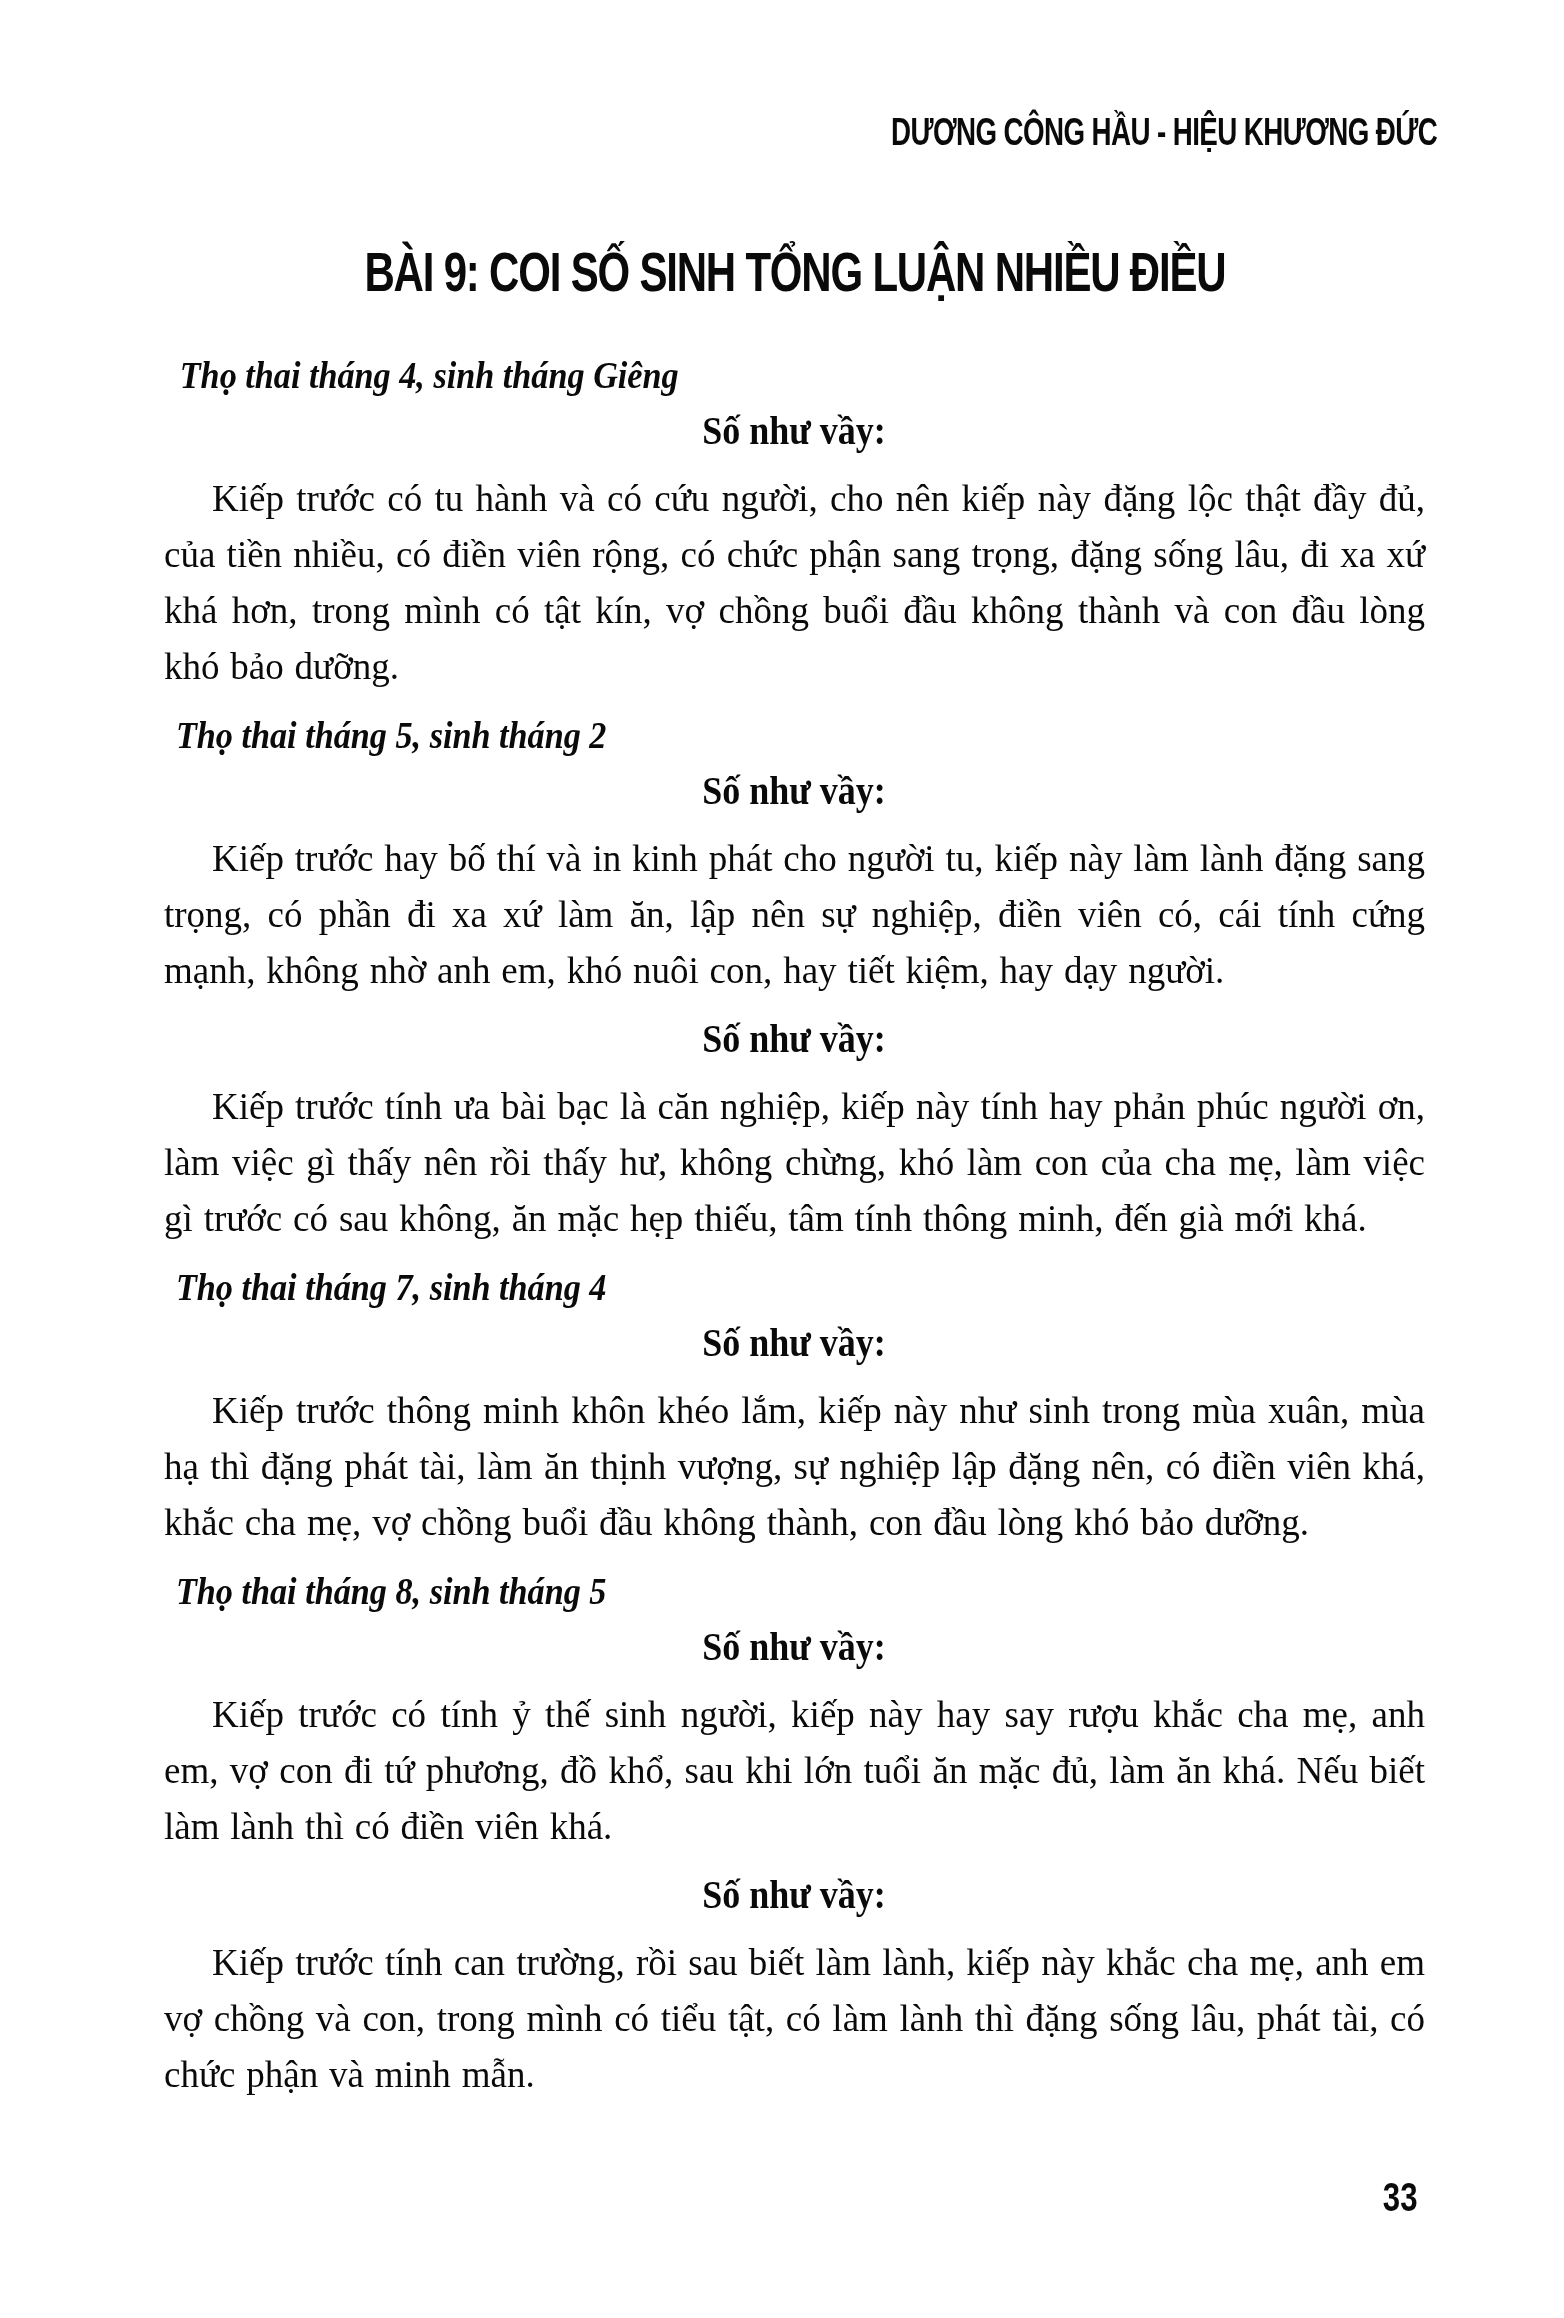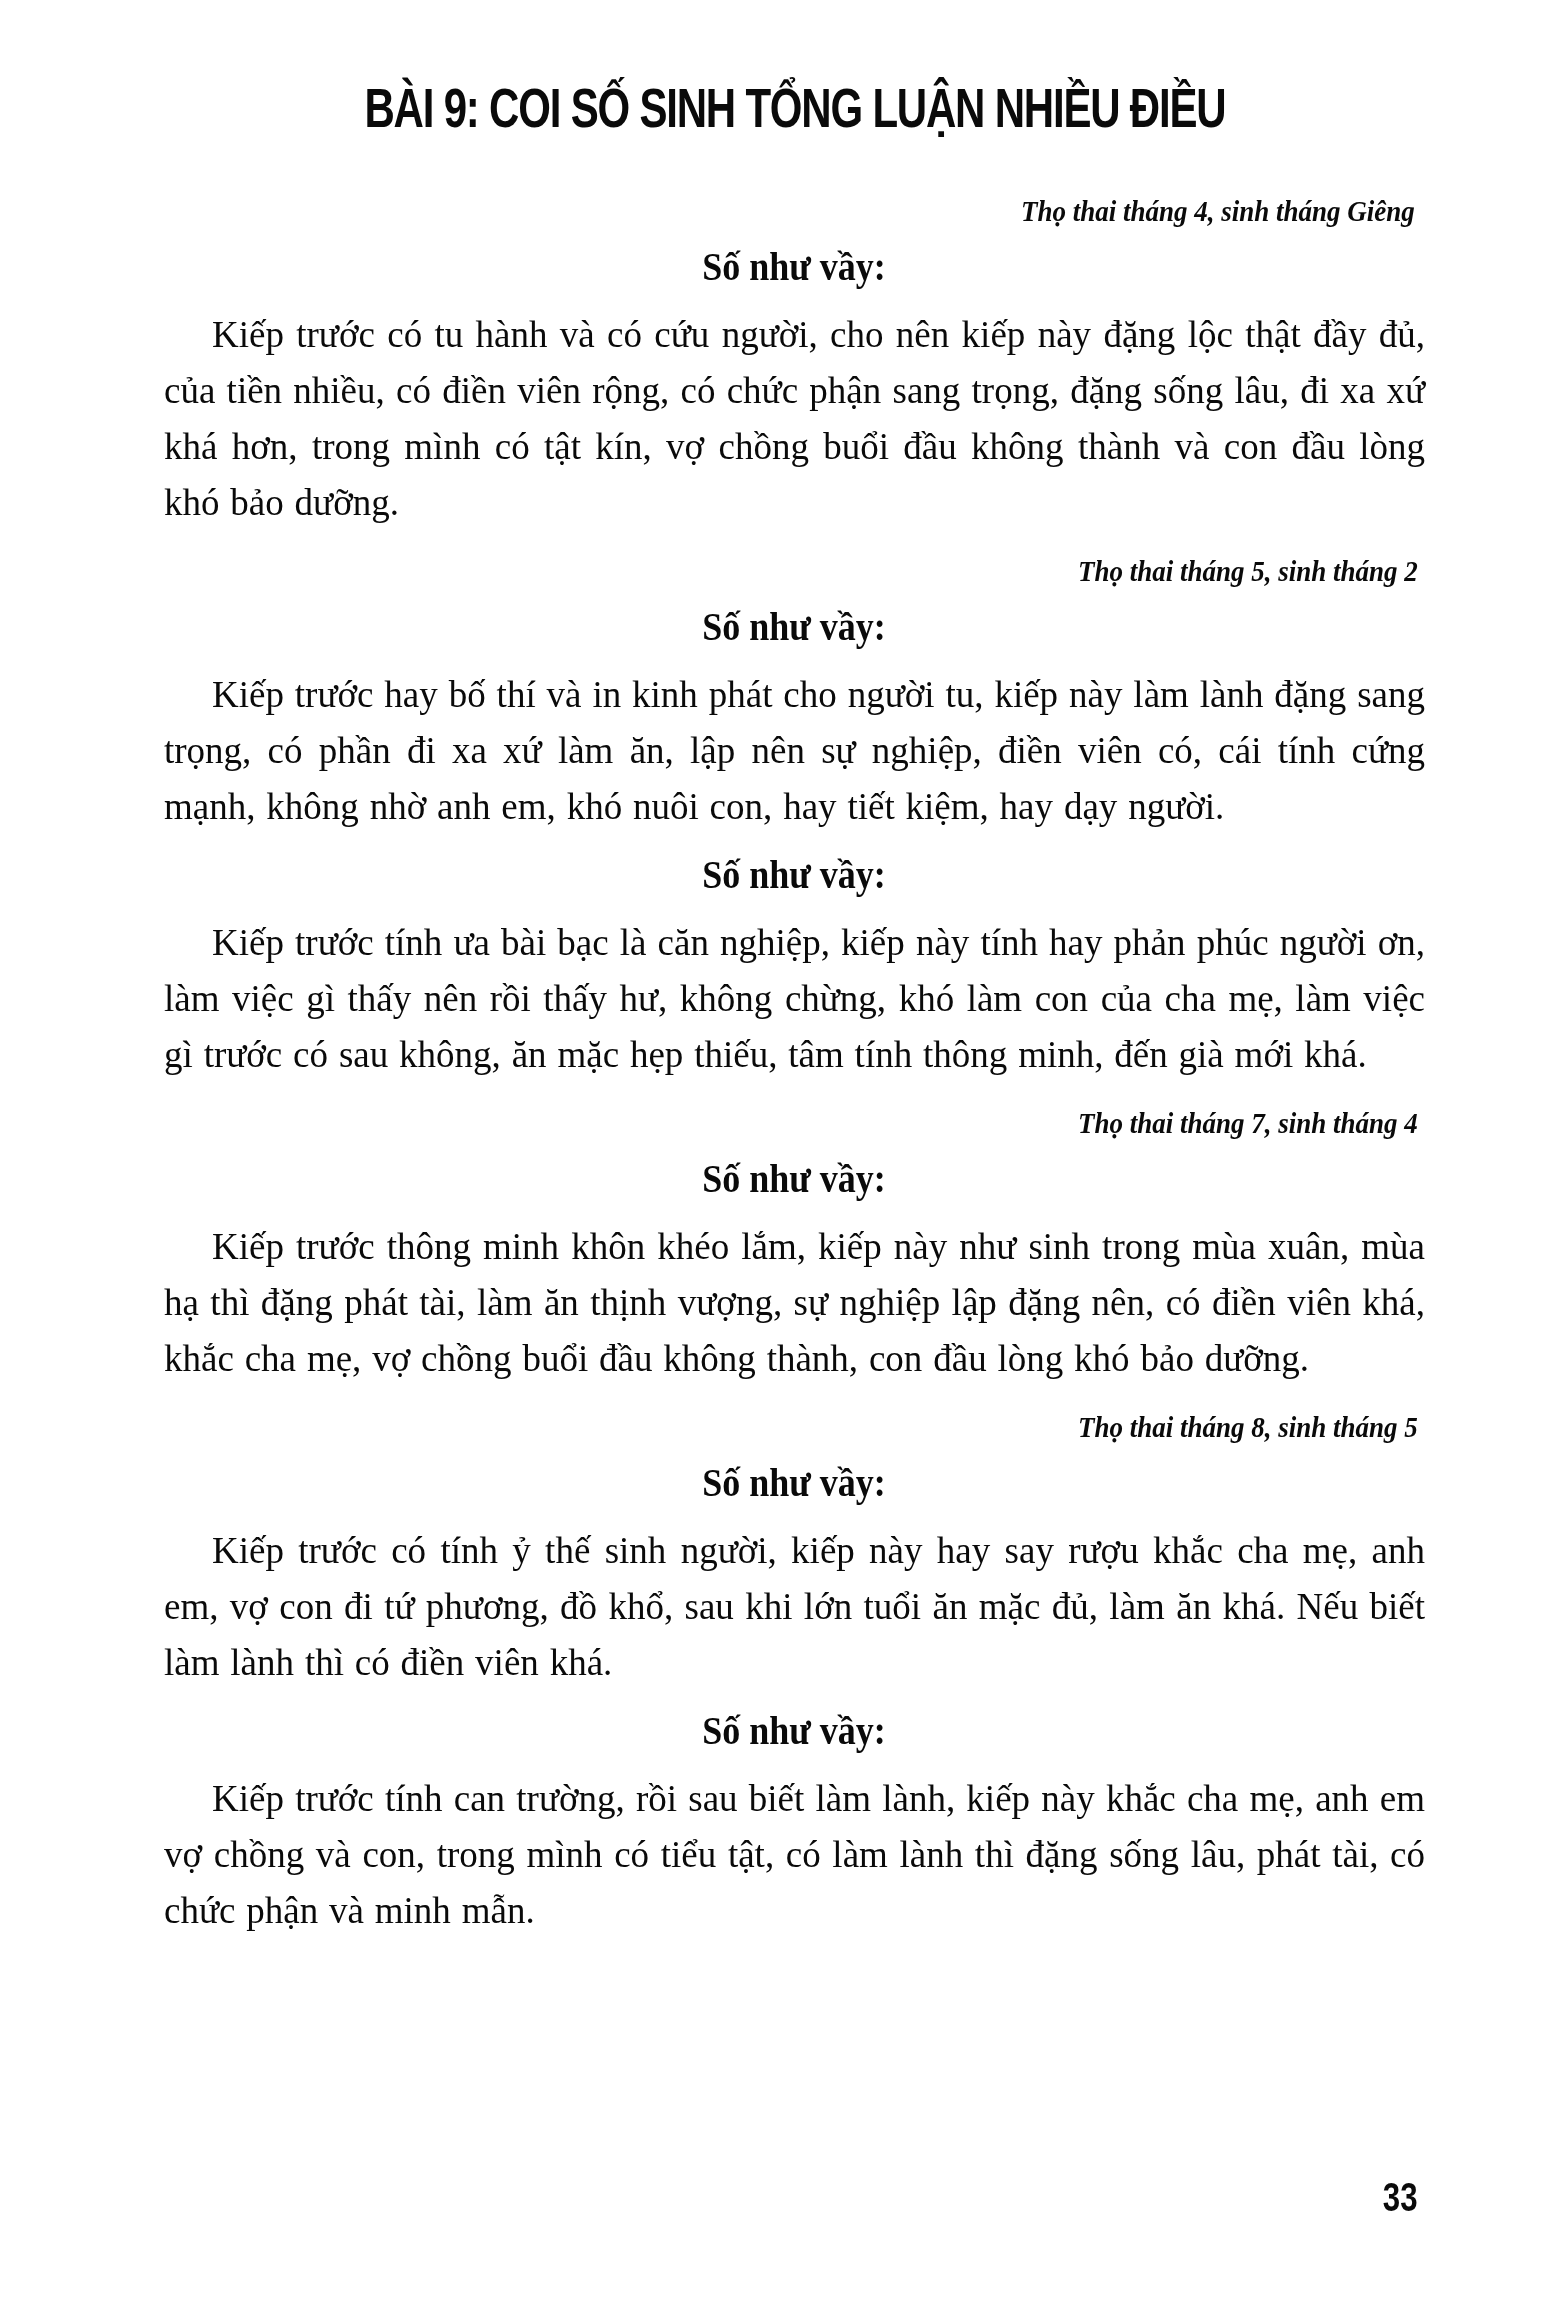--- a/index.html
+++ b/index.html
@@ -41,23 +41,23 @@
   .chapter-title .cond-sans {
     font-size: 56px;
     letter-spacing: -1.6px;
     transform: scaleX(0.75);
     transform-origin: center center;
   }
   
   .content { margin: 36px 128px 0 152px; }
   .sec-heading {
     margin: 0;
-    text-align: right;
+    text-align: left;
     line-height: 56px;
-    font-size: 30px;
+    font-size: 38px;
     font-weight: bold;
     font-style: italic;
     white-space: nowrap;
   }
   .sec-heading > span { display: inline-block; transform: scaleX(0.9); transform-origin: center center; }
   .sec-sub {
     margin: 0;
     text-align: center;
     line-height: 56px;
     font-size: 40px;
@@ -85,20 +85,23 @@
     font-size: 40px;
     transform: scaleX(0.78);
     transform-origin: right center;
   }
 </style>
 </head>
 <body>
 
 <div class="page">
 
+  <div class="running-head">
+    <span class="cond-sans">DƯƠNG CÔNG HẦU - HIỆU KHƯƠNG ĐỨC</span>
+  </div>
 
   <h1 class="chapter-title">
     <span class="cond-sans">BÀI 9: COI SỐ SINH TỔNG LUẬN NHIỀU ĐIỀU</span>
   </h1>
 
   <div class="content">
 
     <section>
       <h3 class="sec-heading"><span>Thọ thai tháng 4, sinh tháng Giêng</span></h3>
       <h4 class="sec-sub"><span>Số như vầy:</span></h4>

